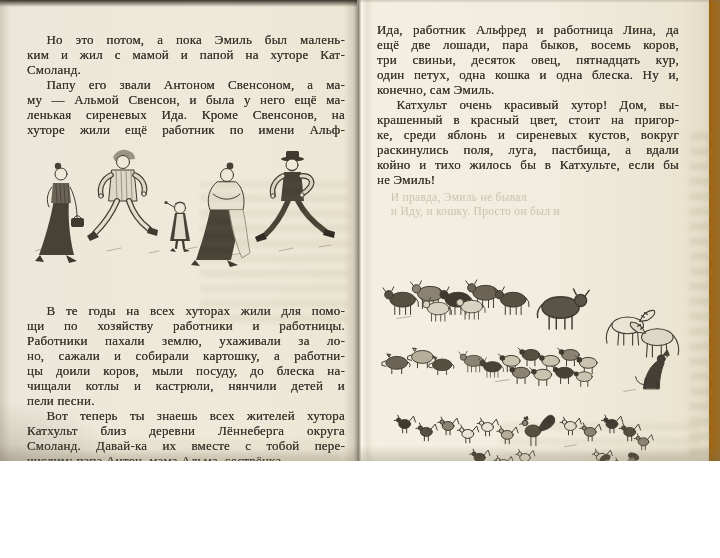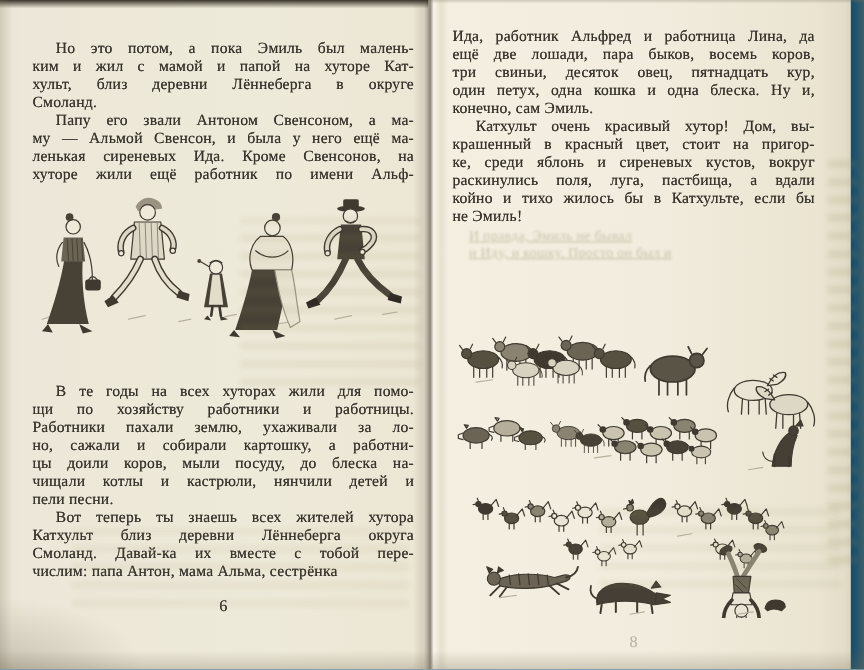--- a/index.html
+++ b/index.html
@@ -1,18 +1,18 @@
 <!DOCTYPE html>
 <html lang="ru"><head>
 <meta charset="utf-8">
 <style>
   html,body{margin:0;padding:0;}
   .photo{
-    position:relative; width:720px; height:558px; overflow:hidden;
-    background:#0c4a6e;
+    position:relative; width:720px; height:461px; overflow:hidden;
+    background:#a16207;
     font-family:"Liberation Serif","DejaVu Serif",serif;
   }
   .page{position:absolute;top:0;height:558px;}
   .page-left{left:0;width:356px;background:linear-gradient(90deg,#e9e4d5 0%,#ece7d8 6%,#eeead9 60%,#ece6d4 100%);}
   .page-right{left:353px;width:356px;background:linear-gradient(90deg,#f4efe1 0%,#f1ecdd 55%,#eae4d1 92%,#e2dbc6 100%);}
   .col{position:relative;color:#38342c;}
   .col-left{margin:32px 11px 0 27px;width:318px;}
   .col-right{margin:22px 0 0 24px;width:302px;}
   .para{margin:0;}
   .tline{
@@ -26,21 +26,21 @@
   .illu2{display:block;margin:38px 0 0 0;width:304px;height:253px;}
   .pgnum{
     text-align:center;font-size:13.5px;color:#3a362e;margin-top:14px;
     text-shadow:0 0 .4px rgba(51,47,40,.8);
   }
   .pgnum.faint{opacity:.28;margin-top:12px;}
   .after-illu{margin-top:14px;}
   .ghost-block{margin-top:3px;min-height:34px;}
   .ghost-line{
     font-size:11.5px;line-height:14px;color:#8f8766;opacity:.42;
-    filter:blur(.7px);letter-spacing:.3px;text-indent:1.2em;text-decoration:underline;
+    filter:blur(.7px);letter-spacing:.3px;text-indent:1.2em;
   }
   
   .top-strip-dark{position:absolute;left:0;top:0;width:357px;height:7px;
     background:linear-gradient(180deg,rgba(33,27,18,.88),rgba(33,27,18,.25) 70%,rgba(33,27,18,0));}
   .top-strip-right{position:absolute;left:357px;top:0;width:363px;height:3px;
     background:linear-gradient(180deg,rgba(120,112,92,.30),rgba(120,112,92,0));}
   .gutter{position:absolute;left:344px;top:0;width:30px;height:558px;
     background:linear-gradient(90deg,
       rgba(110,100,78,0) 0%, rgba(110,100,78,.18) 30%,
       rgba(72,62,44,.45) 44%, rgba(50,42,28,.55) 48%,
@@ -68,21 +68,20 @@
 <body>
 
 <div class="photo">
 
   <div class="page page-left">
     <div class="col col-left">
       <div>
           <div class="para">
             <div class="tline first">Но это потом, а пока Эмиль был малень-</div>
             <div class="tline">ким и жил с мамой и папой на хуторе Кат-</div>
-            <div class="tline">хульт, близ деревни Лённеберга в округе</div>
             <div class="tline last">Смоланд.</div>
           </div>
           <div class="para">
             <div class="tline first">Папу его звали Антоном Свенсоном, а ма-</div>
             <div class="tline">му — Альмой Свенсон, и была у него ещё ма-</div>
             <div class="tline">ленькая сиреневых Ида. Кроме Свенсонов, на</div>
             <div class="tline">хуторе жили ещё работник по имени Альф-</div>
           </div>
         </div>
 

